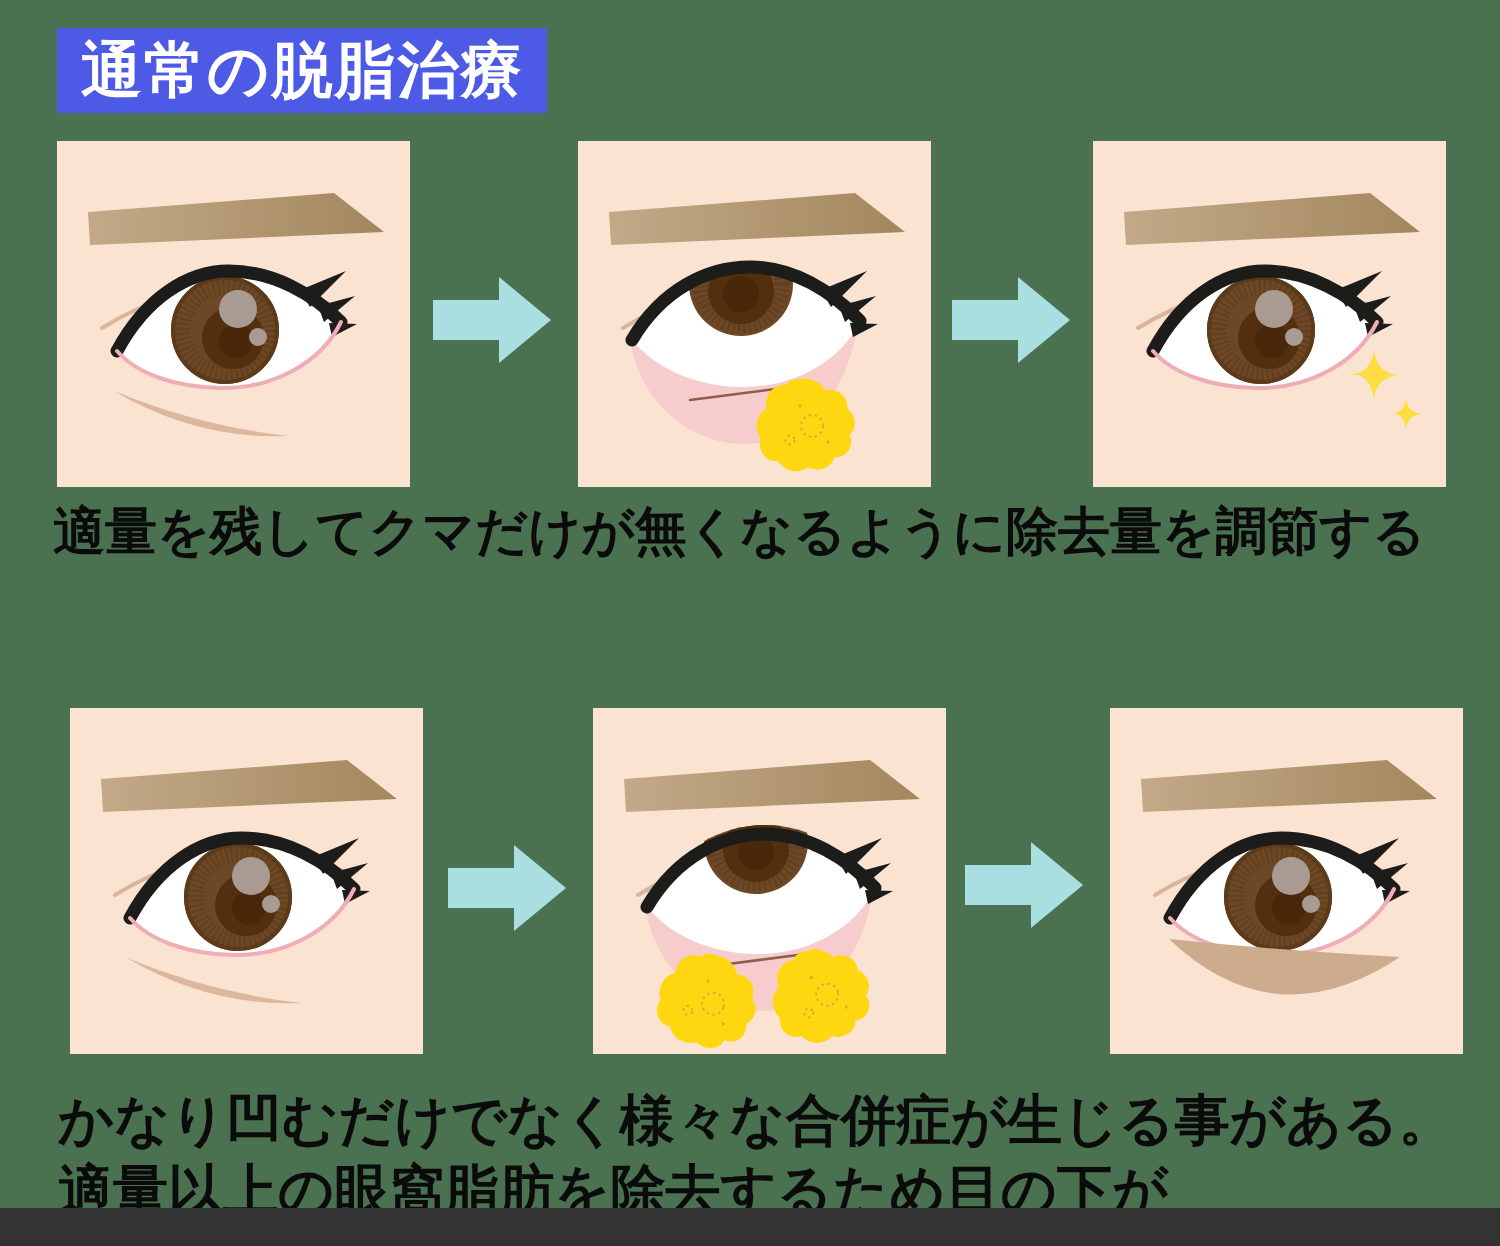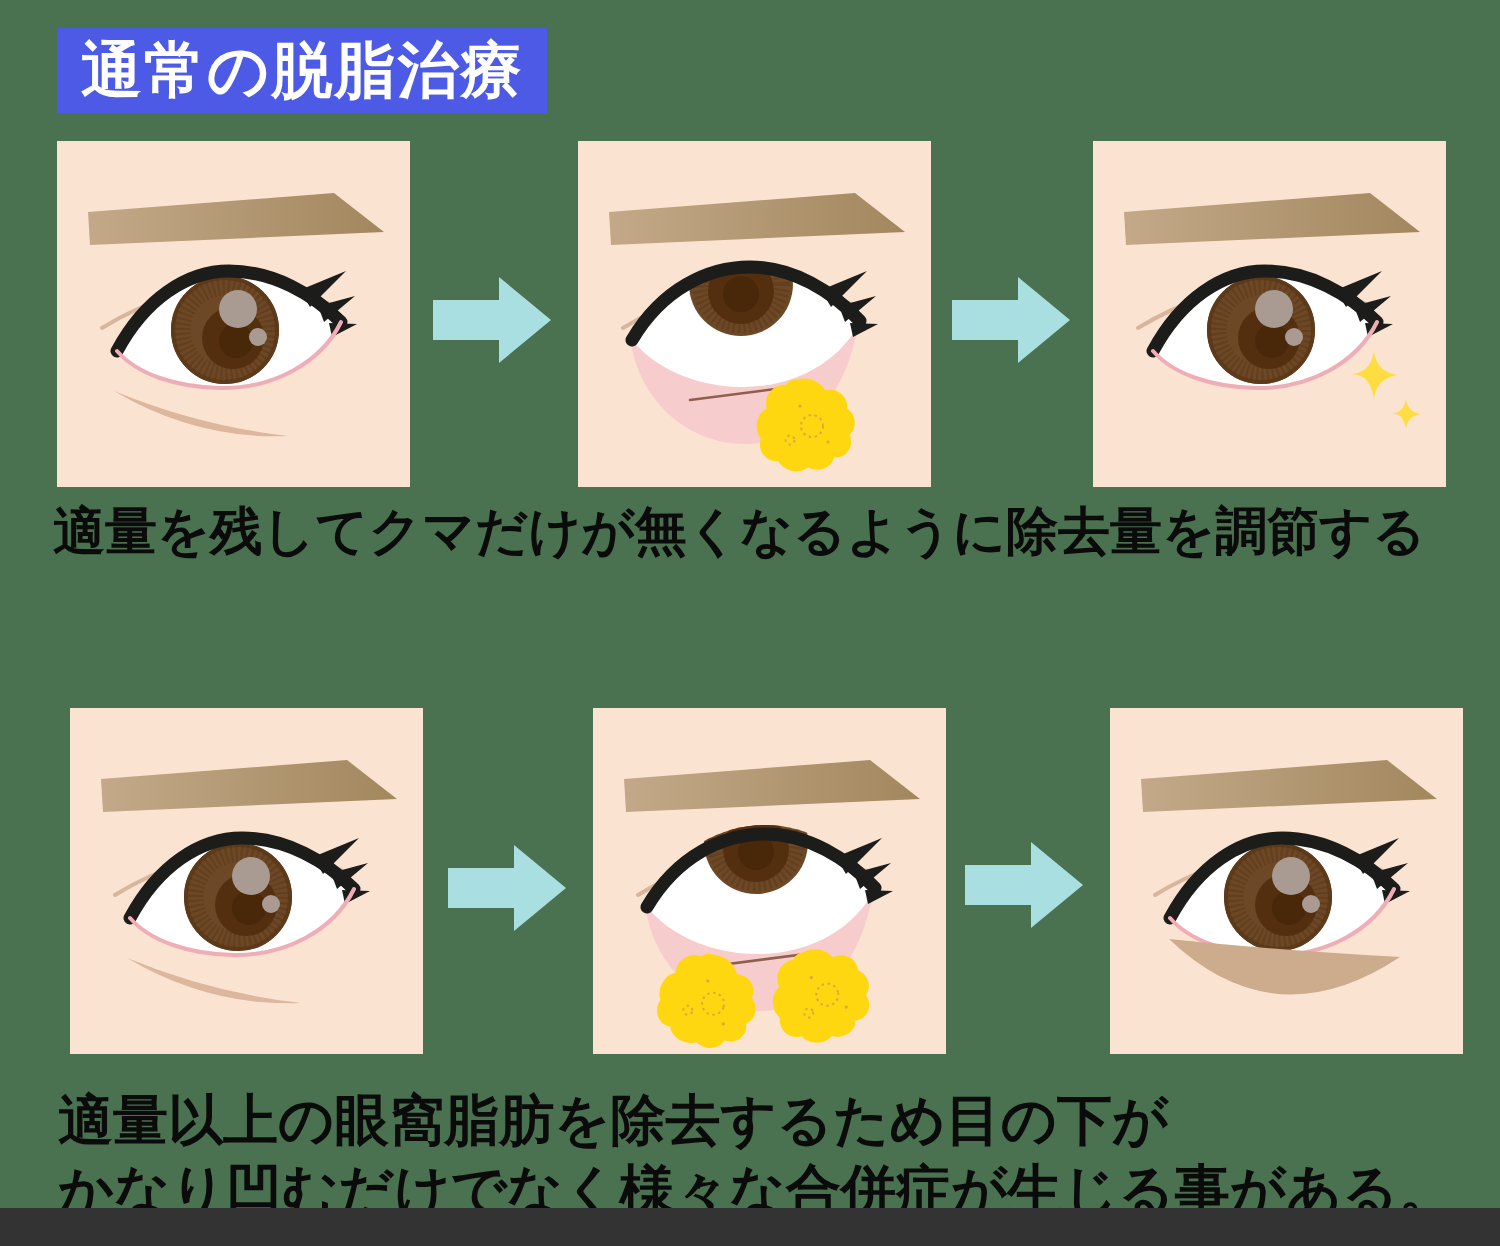--- a/index.html
+++ b/index.html
@@ -198,17 +198,17 @@
     <use href="#crease-g" class="crease"></use>
     <use href="#scleraN" class="sclera"></use>
     <use href="#iris-n"></use>
     <use href="#lidTopN" class="liner"></use>
     <use href="#lashes-g"></use>
     <use href="#lidBotN" class="lowerline"></use>
     <use href="#hollow-g" class="hollow"></use>
   </svg>
 
   <div class="caption" id="caption-2">
+    <div>かなり凹むだけでなく様々な合併症が生じる事がある。</div>
     <div>適量以上の眼窩脂肪を除去するため目の下が</div>
-    <div>かなり凹むだけでなく様々な合併症が生じる事がある。</div>
   </div>
 
 </div>
 
 </body></html>

